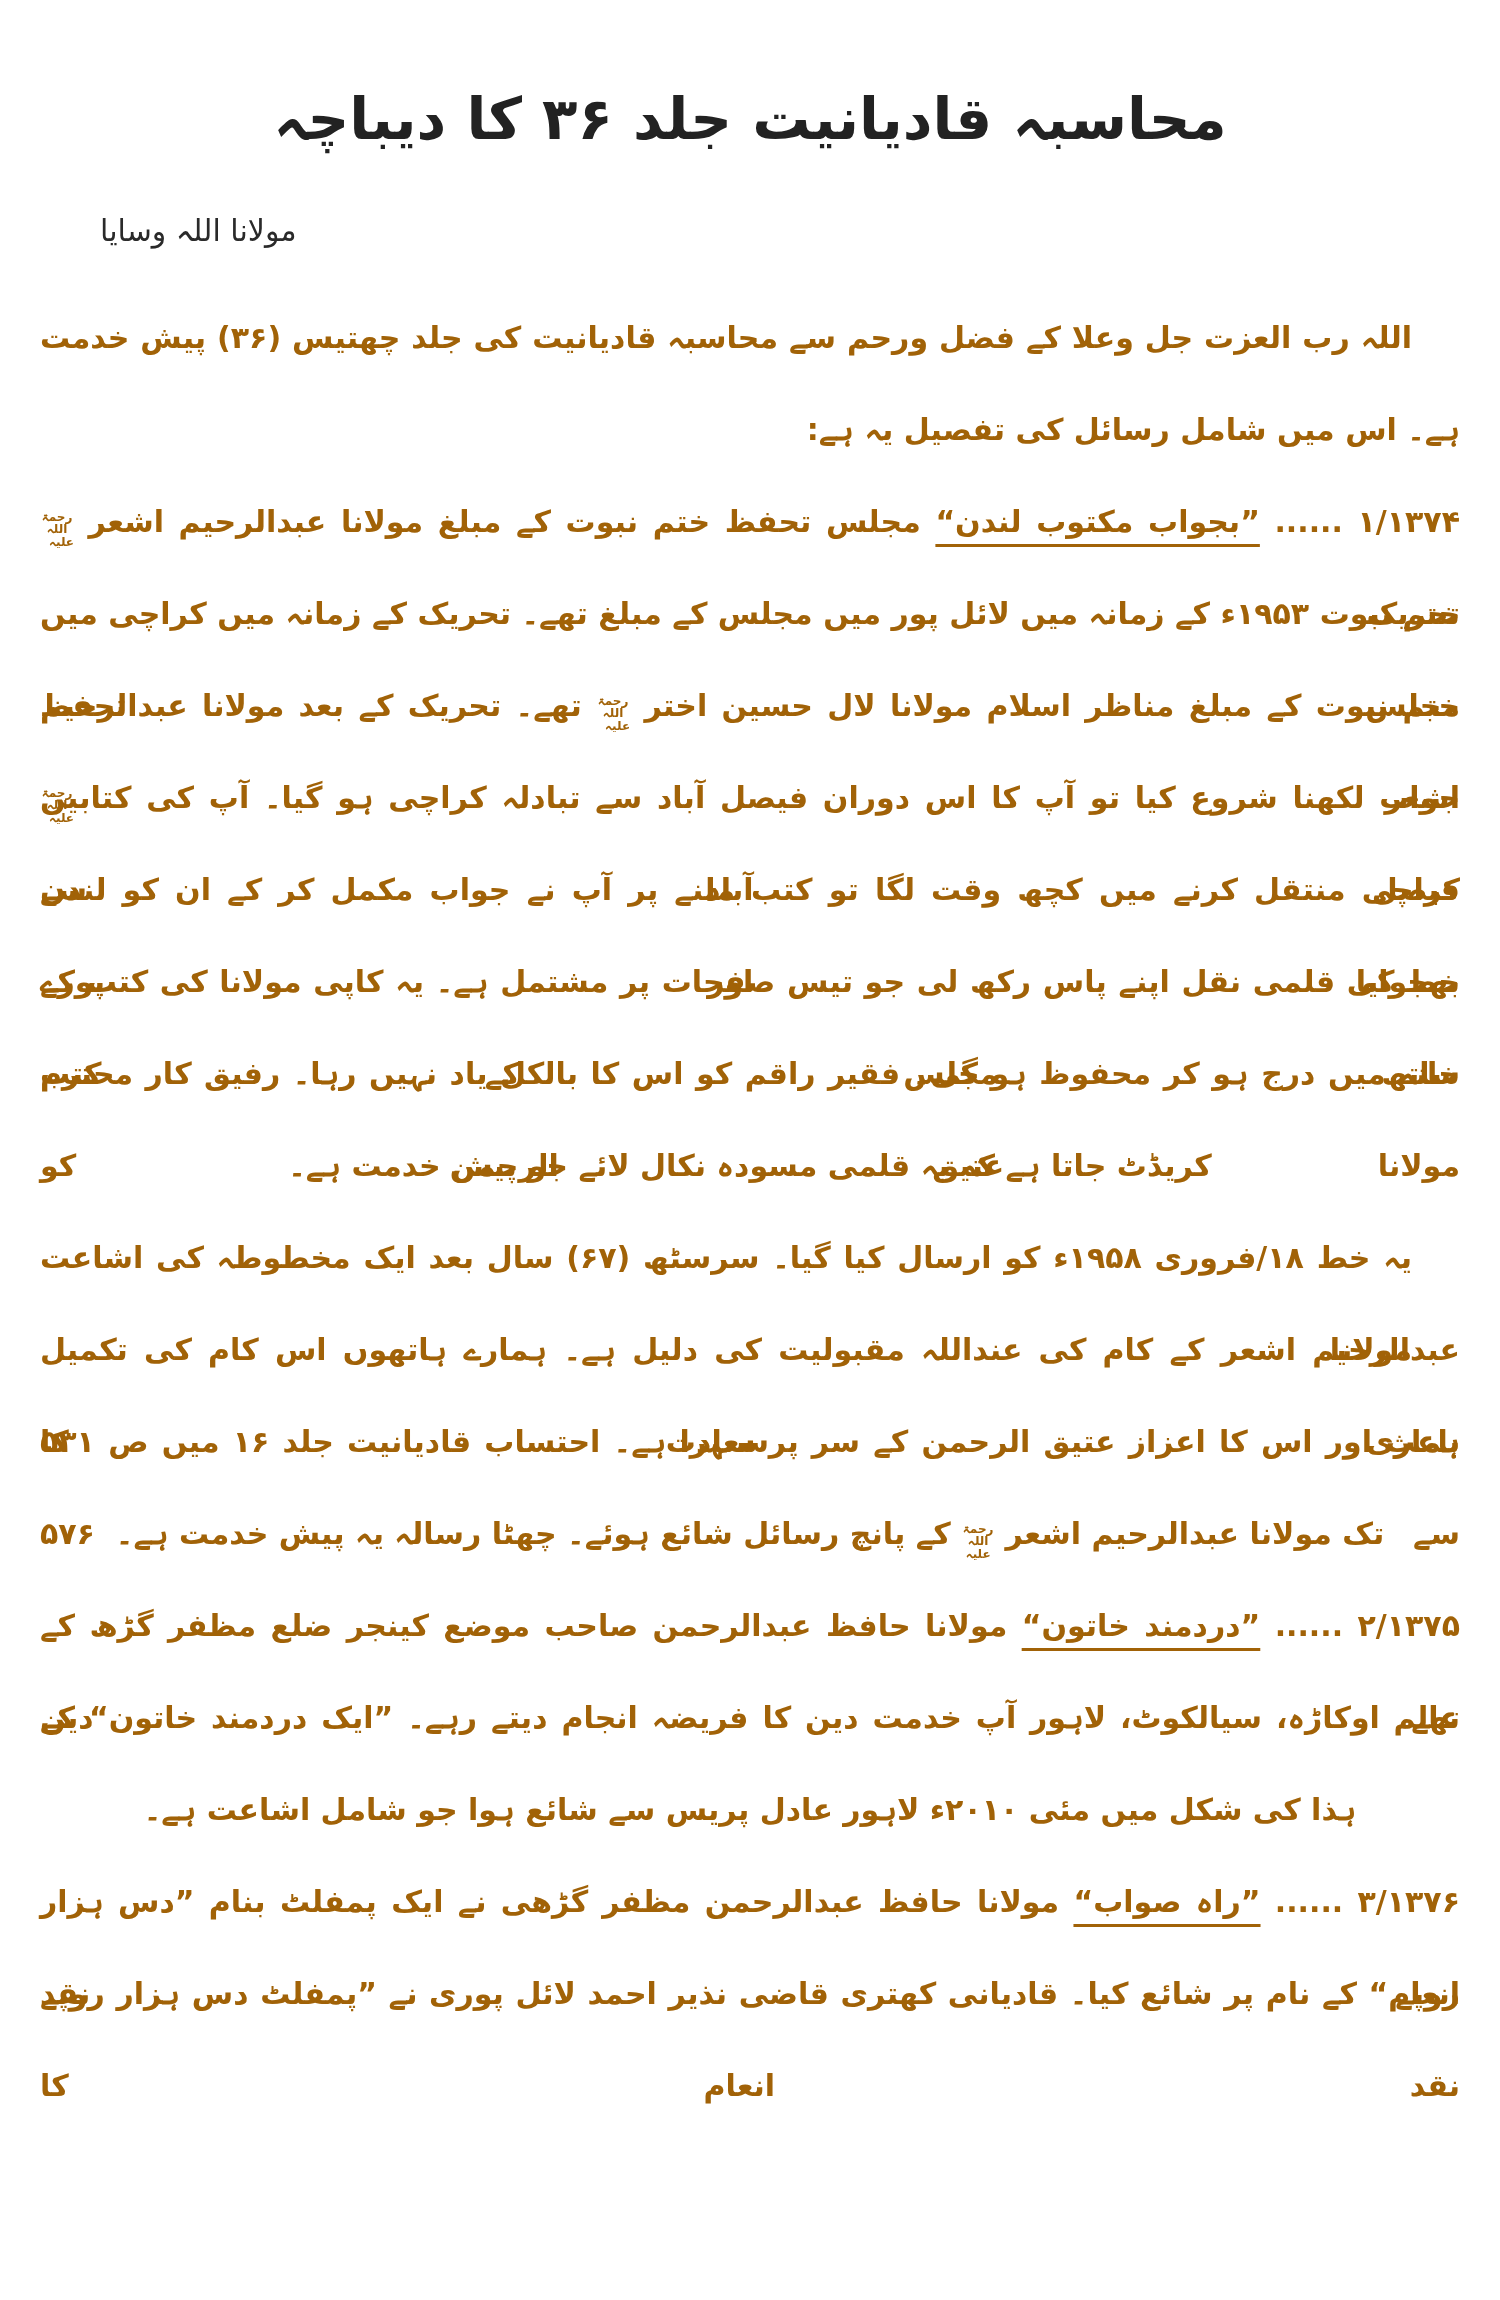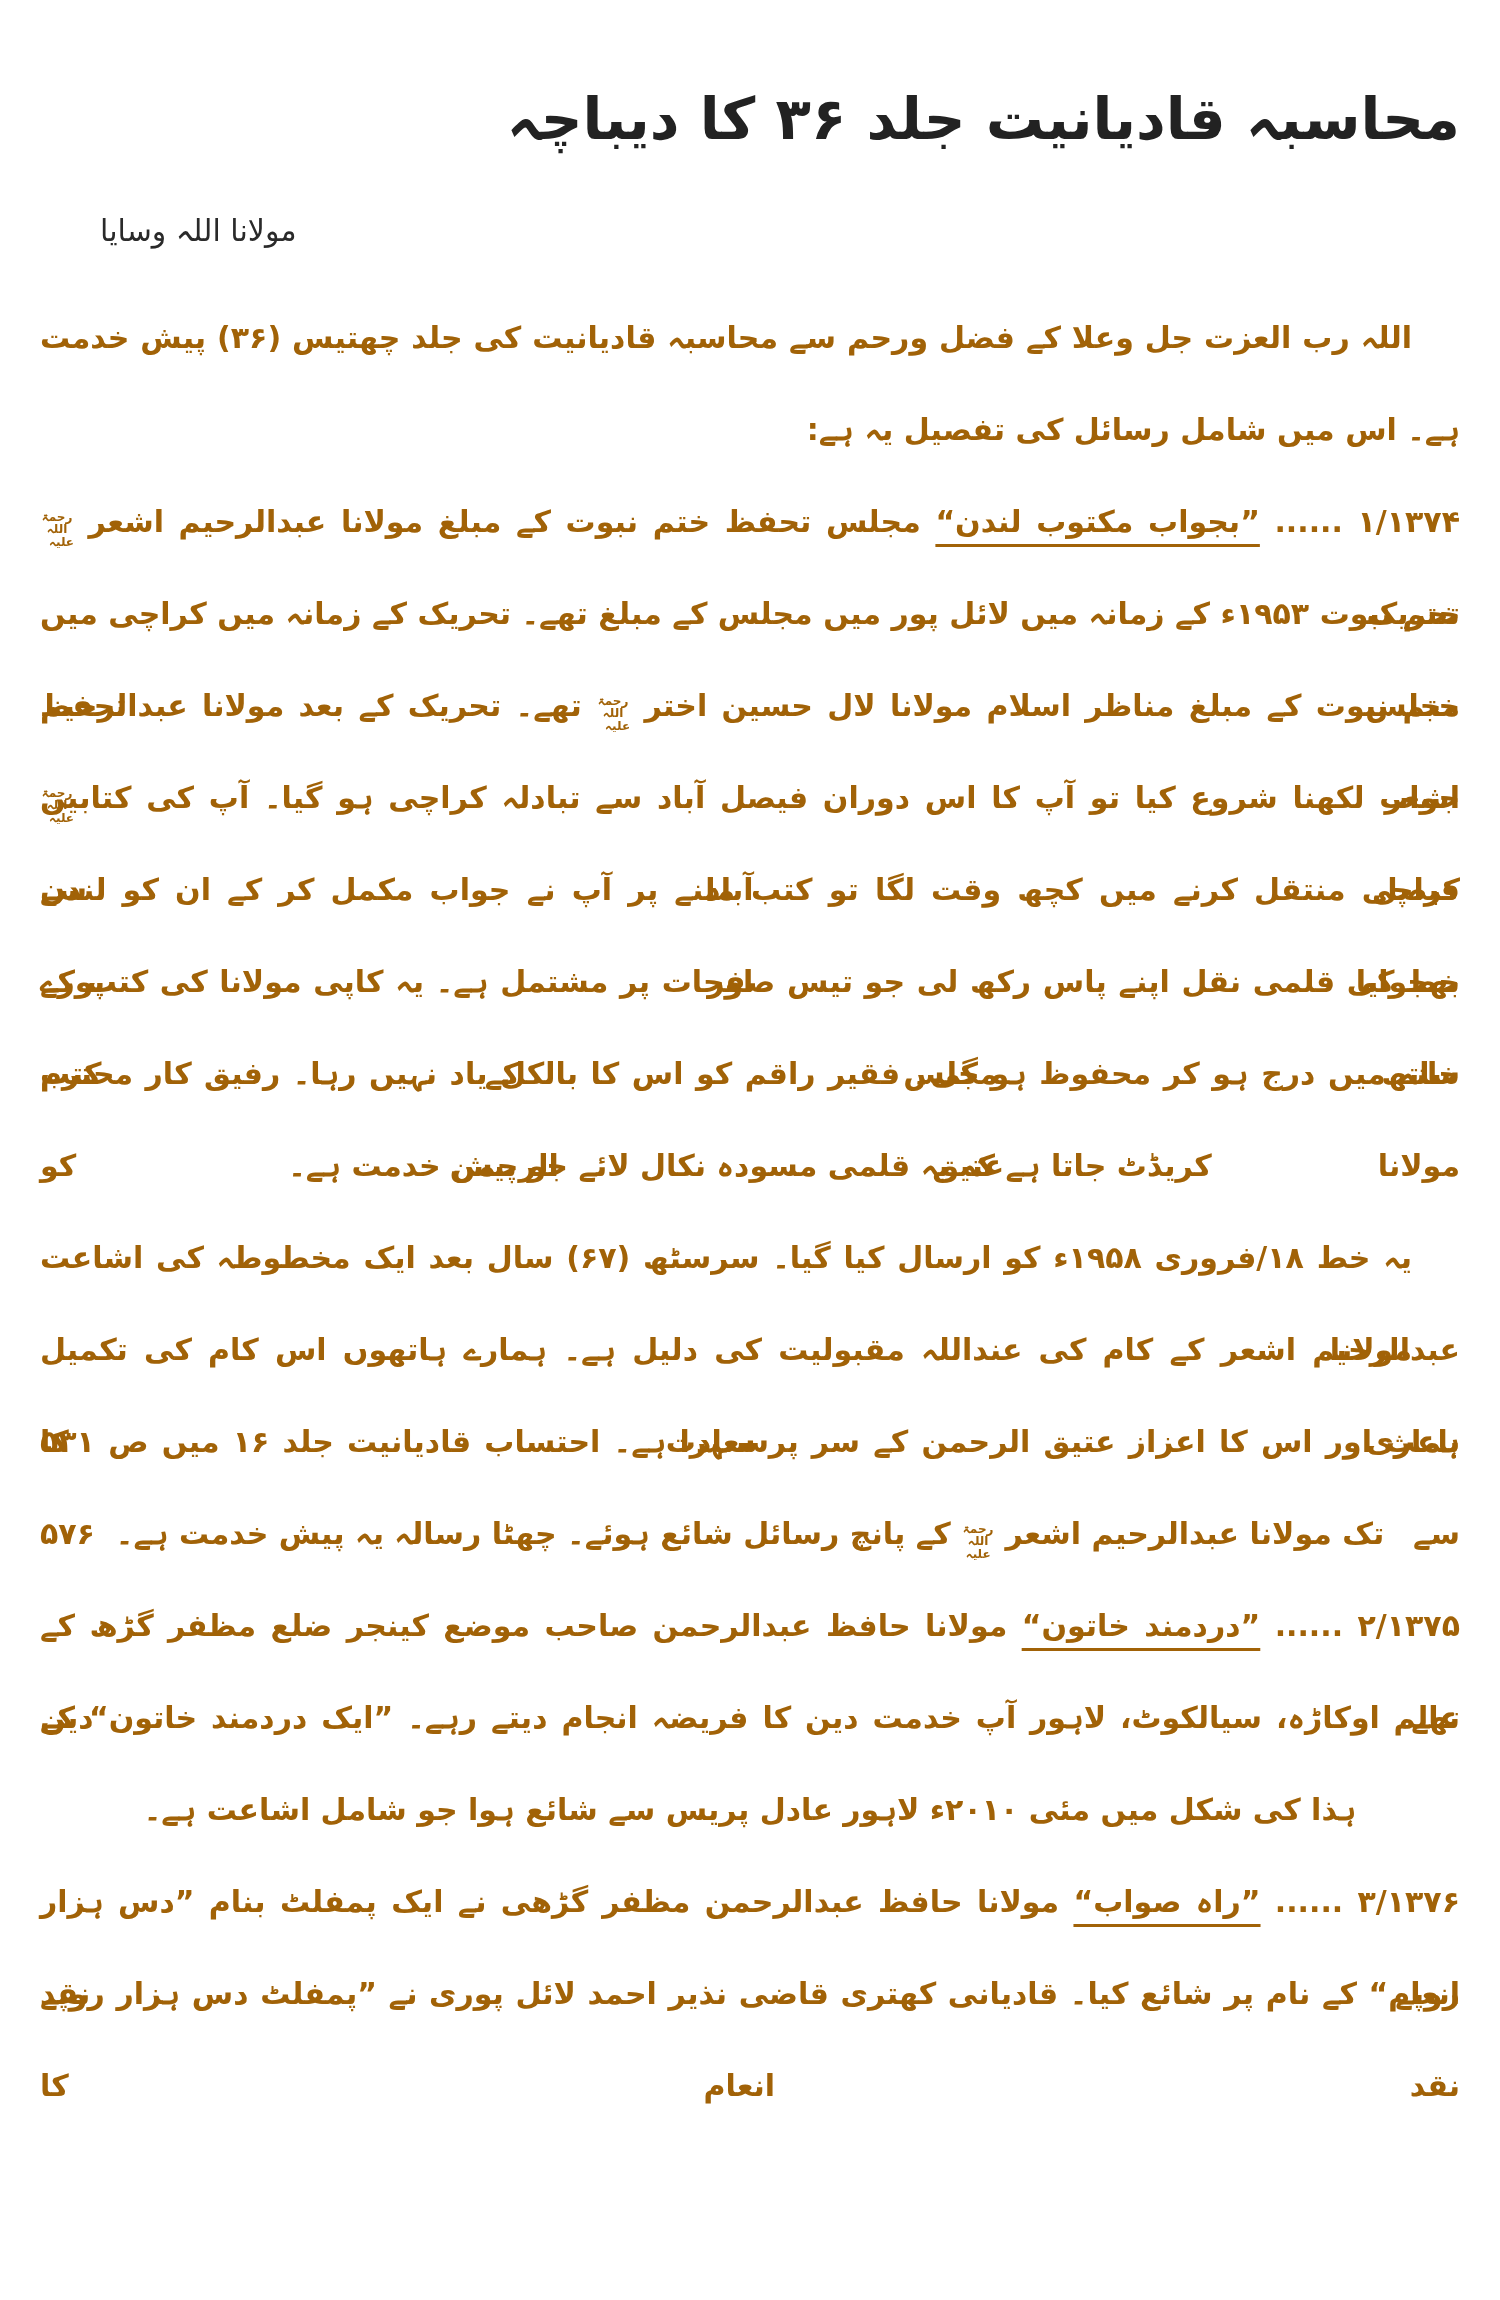--- a/index.html
+++ b/index.html
@@ -16,20 +16,21 @@
     color: #1f1f1f;
     font-family: "DejaVu Sans", sans-serif;
     direction: rtl;
     overflow: hidden;
     padding: 55px 40px 10px 40px;
   }
   .doc-title {
     margin: 30px 0 60px 0;
     font-size: 58px;
     font-weight: bold;
+    text-align: center;
     color: #222222;
     letter-spacing: 1px;
   }
   .byline {
     margin: 0 0 28px 0;
     padding-left: 60px;
     font-size: 30px;
     font-weight: normal;
     text-align: left;
     color: #2a2a2a;

